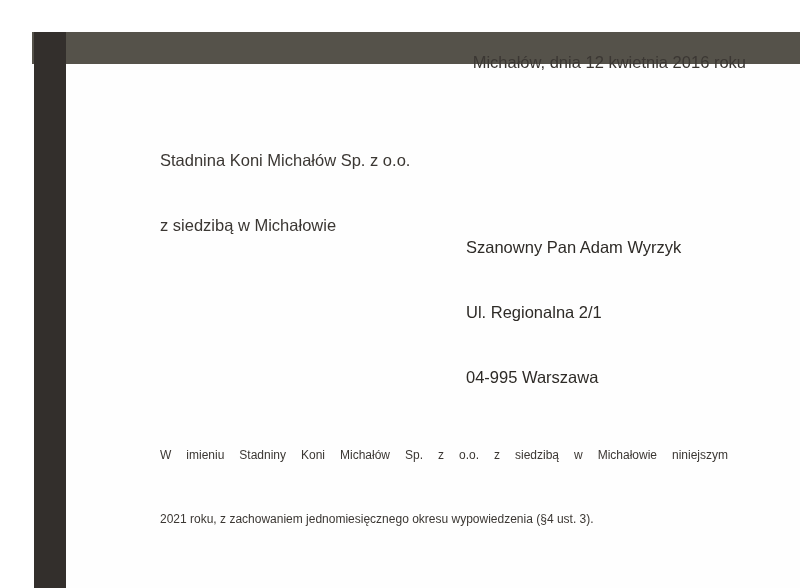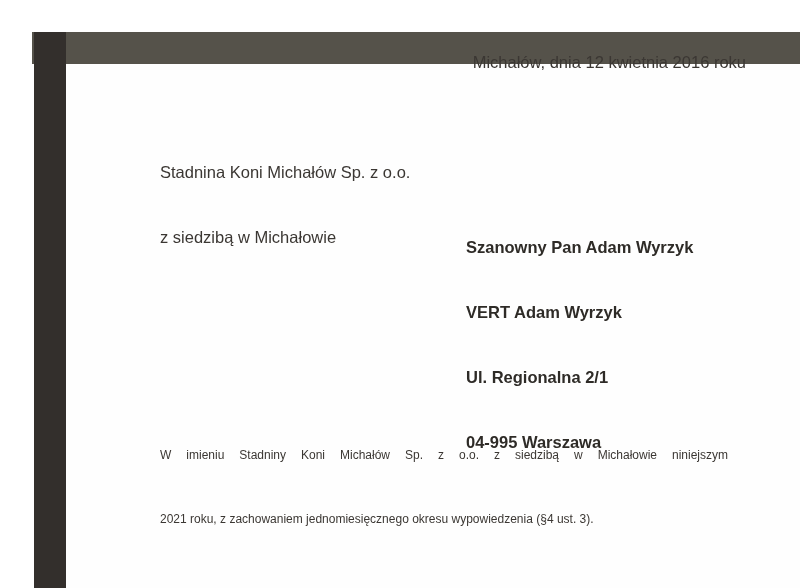--- a/index.html
+++ b/index.html
@@ -34,24 +34,24 @@
     line-height: 33px;
     color: #3b3733;
     white-space: nowrap;
   }
   .date-line {
     top: -2px;
     left: 0;
     width: 730px;
     text-align: right;
   }
-  .sender-block { top: 80px; left: 96px; margin-top: 12px; }
+  .sender-block { top: 80px; left: 96px; }
   .recipient-block {
     top: 167px; left: 402px;
-    font-weight: bold;
+    font-weight: normal;
     color: #2e2b27;
   }
   .salutation { top: 345px; left: 96px; line-height: 32px; }
   .body-paragraph {
     position: absolute;
     top: 375px; left: 96px;
     width: 632px;
     font-size: 12px;
     line-height: 32px;
     color: #3b3733;
@@ -70,21 +70,20 @@
 
   <div class="txt date-line">Michałów, dnia 12 kwietnia 2016 roku</div>
 
   <div class="txt sender-block">
     <div>Stadnina Koni Michałów Sp. z o.o.</div>
     <div>z siedzibą w Michałowie</div>
   </div>
 
   <div class="txt recipient-block">
     <div>Szanowny Pan Adam Wyrzyk</div>
-    <div>VERT Adam Wyrzyk</div>
     <div>Ul. Regionalna 2/1</div>
     <div>04-995 Warszawa</div>
   </div>
 
 
   <div class="body-paragraph">
     <div class="body-line justify-force">W imieniu Stadniny Koni Michałów Sp. z o.o. z siedzibą w Michałowie niniejszym</div>
     <div class="body-line">2021 roku, z zachowaniem jednomiesięcznego okresu wypowiedzenia (§4 ust. 3).</div>
   </div>
 

